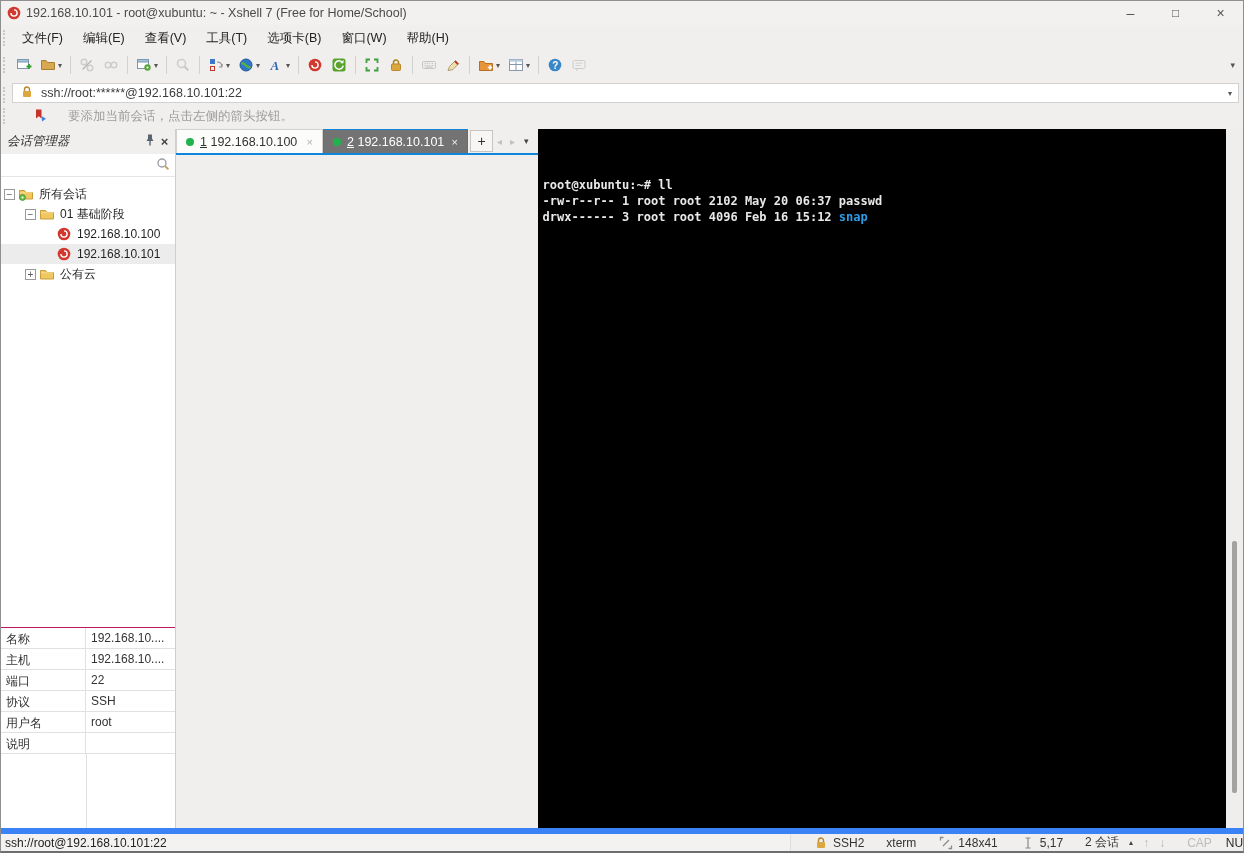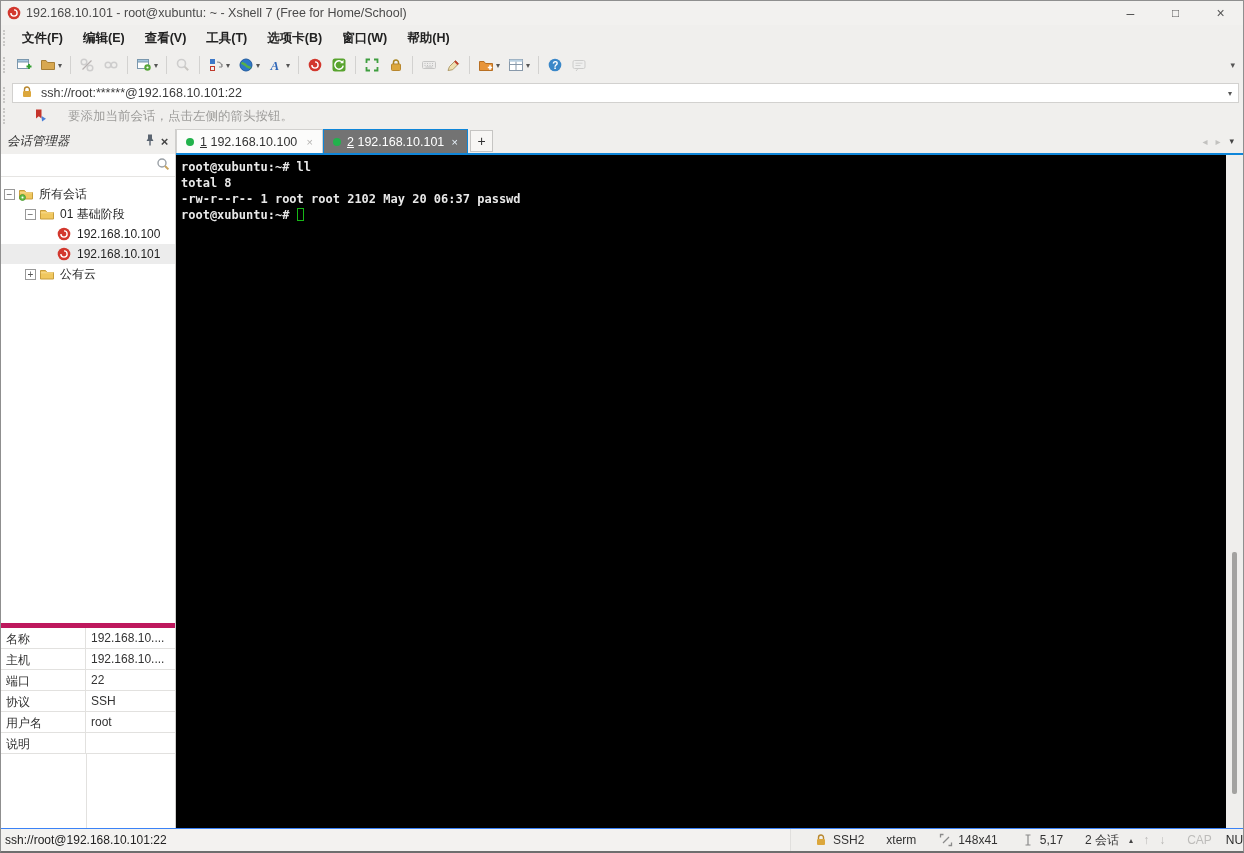--- a/index.html
+++ b/index.html
@@ -59,56 +59,56 @@
   .tree-row{ height:20px; display:flex; align-items:center; font-size:12px; color:#1f1f1f; white-space:nowrap; }
   .tree-row.selected{ background:#ececec; }
   .expander{ width:11px; height:11px; border:1px solid #999; background:#fff; color:#555;
              font-size:10px; line-height:9px; text-align:center; flex:0 0 auto; margin-right:3px; }
   .tree-row .icon{ margin-right:5px; flex:0 0 auto;}
   .tree-row .icon svg{ display:block; }
   .lvl0{ padding-left:3px; } .lvl1{ padding-left:24px; } .lvl2{ padding-left:55px; }
   .panel-spacer{ flex:1; }
 
   
-  .props{ border-top:5px solid #be185d; flex:0 0 auto; }
+  .props{ border-top:1px solid #be185d; flex:0 0 auto; }
   .prop-row{ display:grid; grid-template-columns:85px 1fr; height:21px; border-bottom:1px solid #e2e1df; }
   .prop-label{ padding:3px 4px 0 5px; color:#333; border-right:1px solid #e2e1df; overflow:hidden; }
   .prop-value{ padding:3px 4px 0 5px; color:#333; overflow:hidden; white-space:nowrap; }
   .props-ext{ height:74px; position:relative; }
   .props-ext::before{ content:""; position:absolute; left:85px; top:0; bottom:0; border-left:1px solid #e2e1df; }
 
   
-  .right{ flex:1; display:flex; flex-direction:column; min-width:0; }
+  .right{ flex:1; display:flex; flex-direction:row; min-width:0; }
   .tabbar{ height:26px; display:flex; align-items:flex-end; background:#f0efed; border-bottom:2px solid #0f86d9; flex:0 0 auto;}
   .tab{ height:24px; display:flex; align-items:center; gap:6px; padding:0 9px; font-size:12.5px; white-space:nowrap; }
   .tab.inactive{ background:#fcfcfb; border:1px solid #d2d1cf; border-bottom:none; color:#333; min-width:147px; }
   .tab.active{ background:#737373; border:1px solid #0f86d9; border-bottom:none; color:#fff; min-width:145px; }
   .tab-dot{ width:8px; height:8px; border-radius:50%; background:#22b24c; flex:0 0 auto;}
   .tab-num{ text-decoration:underline; }
   .tab-close{ margin-left:auto; font-size:11px; }
   .tab.inactive .tab-close{ color:#b5b4b2; }
   .tab.active .tab-close{ color:#eaf4fc; }
   .tab-new{ width:23px; height:22px; margin-left:2px; background:#f7f6f4; border:1px solid #c6c5c3;
             display:flex; align-items:center; justify-content:center; color:#333; font-size:14px; align-self:center; }
   .tab-space{ flex:1; }
   .tab-nav{ color:#c2c1bf; font-size:10px; padding:0 4px; align-self:center;}
   .tab-caret{ color:#444; font-size:9px; padding:0 9px 0 5px; align-self:center;}
 
   
   .term-wrap{ flex:1; display:flex; min-height:0; background:#000; }
   .terminal{ flex:1; padding:4px 0 4px 5px; font-family:"DejaVu Sans Mono", monospace;
-             font-size:12px; font-weight:bold; line-height:16px; color:#e8e8e8; overflow:hidden; }
+             font-size:12px; font-weight:bold; line-height:16px; color:#e8e8e8; overflow:hidden;margin-top:44px; }
   .tline{ white-space:pre; }
   .t-dir{ color:#2d9ce8; }
   .cursor{ display:inline-block; width:7px; height:13px; border:1px solid #17b617; vertical-align:-2px; }
   .term-scrollbar{ width:17px; background:#efeeec; position:relative; flex:0 0 auto; }
   .term-thumb{ position:absolute; left:6px; width:5px; top:59%; height:36%; background:#a3a2a0; border-radius:2px; }
 
   
-  .statusbar{ height:23px; display:flex; align-items:center; background:#f0efed; border-top:1px solid #3b82f6;
+  .statusbar{ height:23px; display:flex; align-items:center; background:#f0efed; border-top:6px solid #3b82f6;
               font-size:12px; color:#333; flex:0 0 auto; }
   .sb-left{ width:790px; height:100%; display:flex; align-items:center; padding-left:4px; color:#222;
             background:#f3f2f0; border-right:1px solid #e0dfdd; flex:0 0 auto; white-space:nowrap; overflow:hidden;}
   .sb-item{ display:flex; align-items:center; gap:4px; margin-left:22px; white-space:nowrap; }
   .sb-item .icon svg{ display:block; }
   .sb-caret{ font-size:8px; color:#444; margin-left:6px; }
   .sb-arrow{ color:#b9b8b6; font-weight:bold; margin-left:10px; }
   .sb-cap{ color:#bdbcba; margin-left:22px; }
   .sb-num{ color:#2a2a2a; margin-left:14px; }
   .sb-grip{ width:14px; height:14px; margin:6px 2px 0 8px; position:relative; }
@@ -128,21 +128,21 @@
     <span class="title-text">192.168.10.101 - root@xubuntu: ~ - Xshell 7 (Free for Home/School)</span>
     <div class="win-ctrls">
       <span class="win-ctrl">–</span>
       <span class="win-ctrl max">□</span>
       <span class="win-ctrl">×</span>
     </div>
   </div>
 
   <div class="menubar">
     <span class="grip"></span>
-    <div id="menu-items" style="display:flex;font-weight:bold;">
+    <div id="menu-items" style="display:flex;">
         <span class="menu-item">文件(F)</span>
         <span class="menu-item">编辑(E)</span>
         <span class="menu-item">查看(V)</span>
         <span class="menu-item">工具(T)</span>
         <span class="menu-item">选项卡(B)</span>
         <span class="menu-item">窗口(W)</span>
         <span class="menu-item">帮助(H)</span>
       </div>
   </div>
 
@@ -463,23 +463,22 @@
           </div>
           <div class="tab-new">+</div>
         <div class="tab-space"></div>
         <span class="tab-nav">◂</span>
         <span class="tab-nav">▸</span>
         <span class="tab-caret">▾</span>
       </div>
       <div class="term-wrap">
         <div class="terminal" id="terminal">
             <div class="tline"><span>root@xubuntu:~# ll</span></div>
-            <div class="tline"><span>total 8</span></div>
             <div class="tline"><span>-rw-r--r-- 1 root root 2102 May 20 06:37 passwd</span></div>
-            <div class="tline"><span>root@xubuntu:~# </span><span class="cursor"></span></div>
+            <div class="tline"><span>drwx------ 3 root root 4096 Feb 16 15:12 </span><span class="t-dir">snap</span></div>
           </div>
         <div class="term-scrollbar">
           <div class="term-thumb"></div>
         </div>
       </div>
     </div>
   </div>
 
   <div class="statusbar">
     <div class="sb-left">ssh://root@192.168.10.101:22</div>

